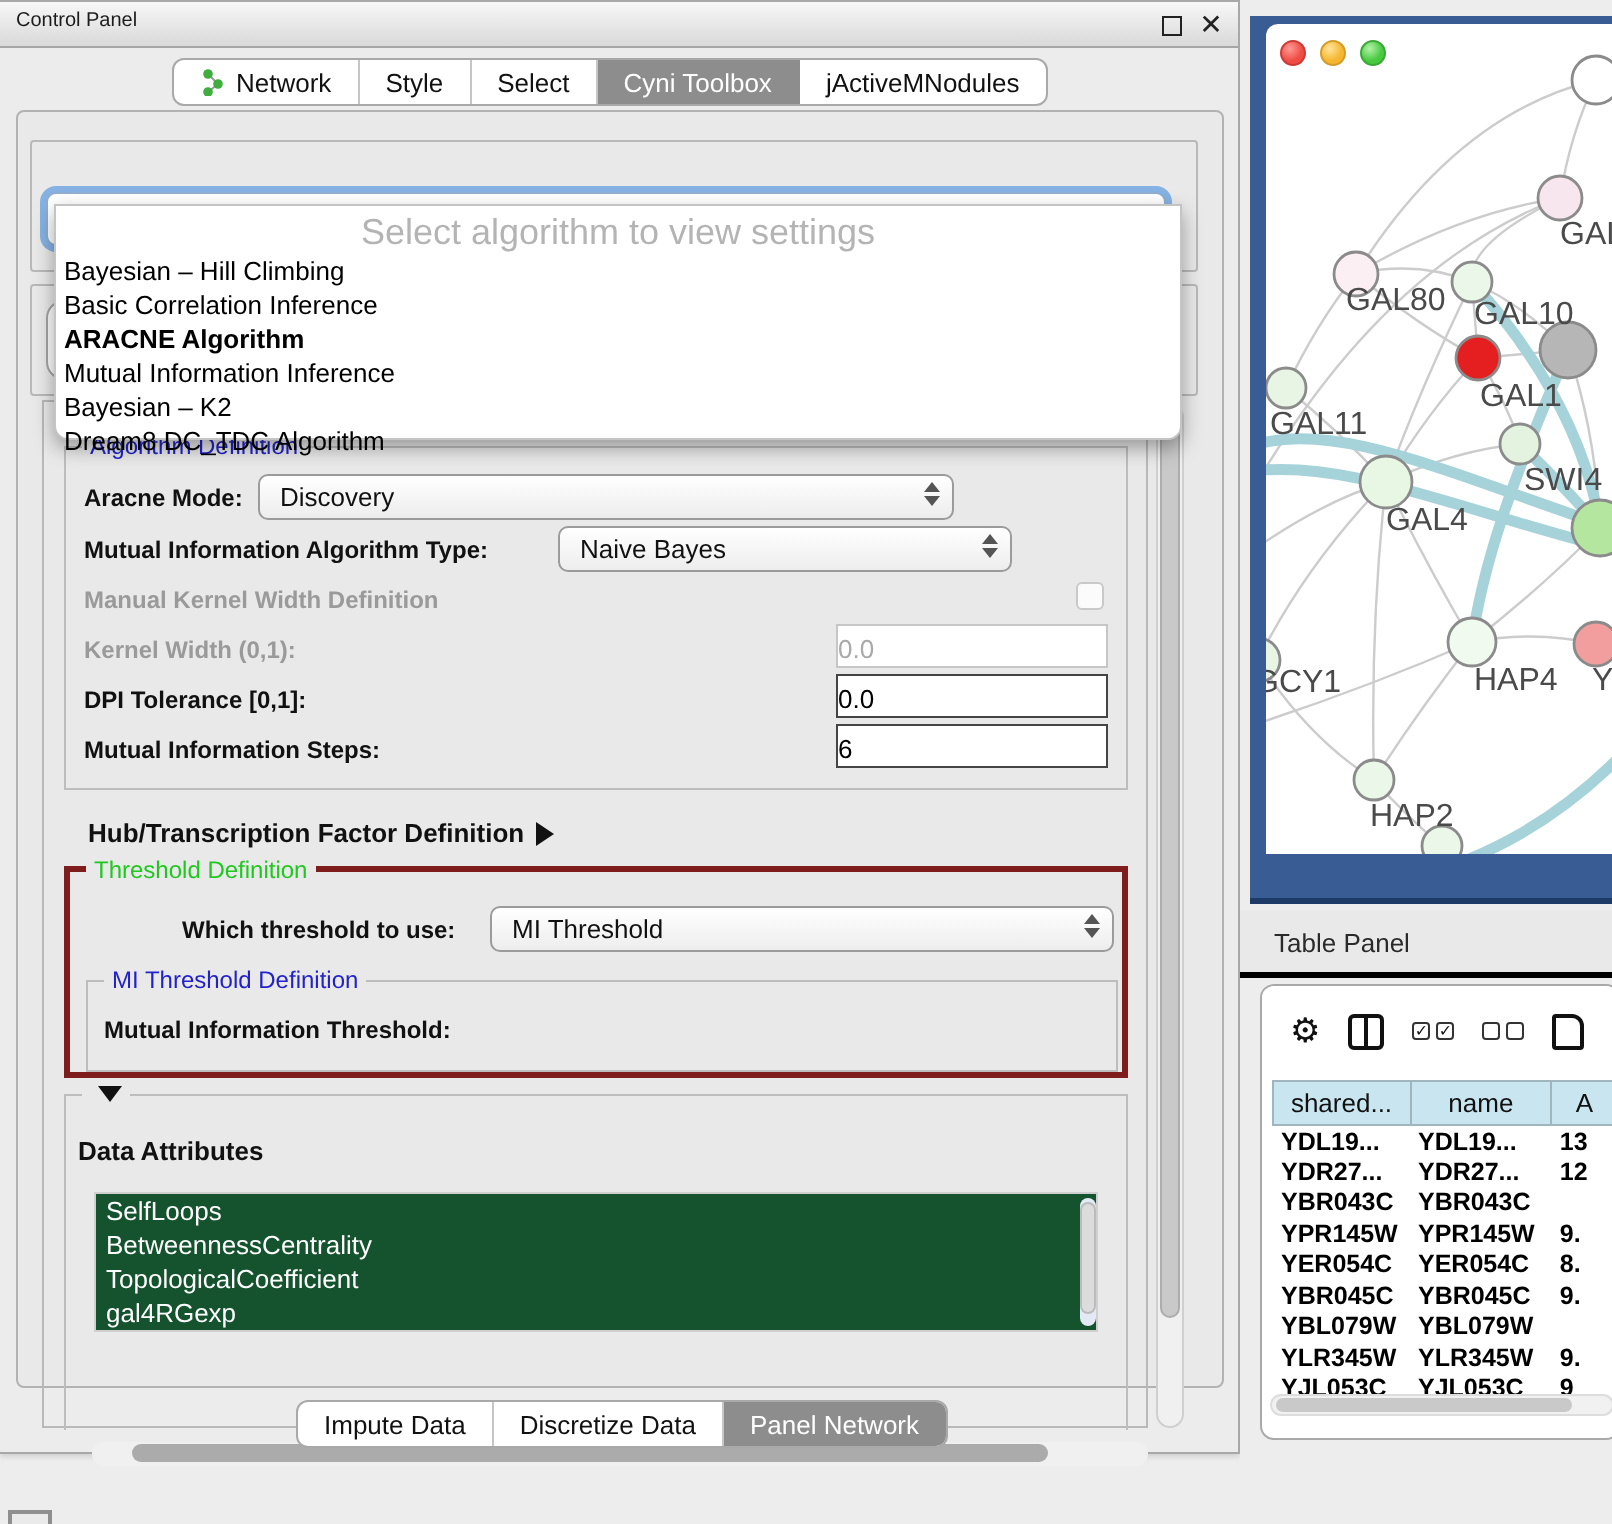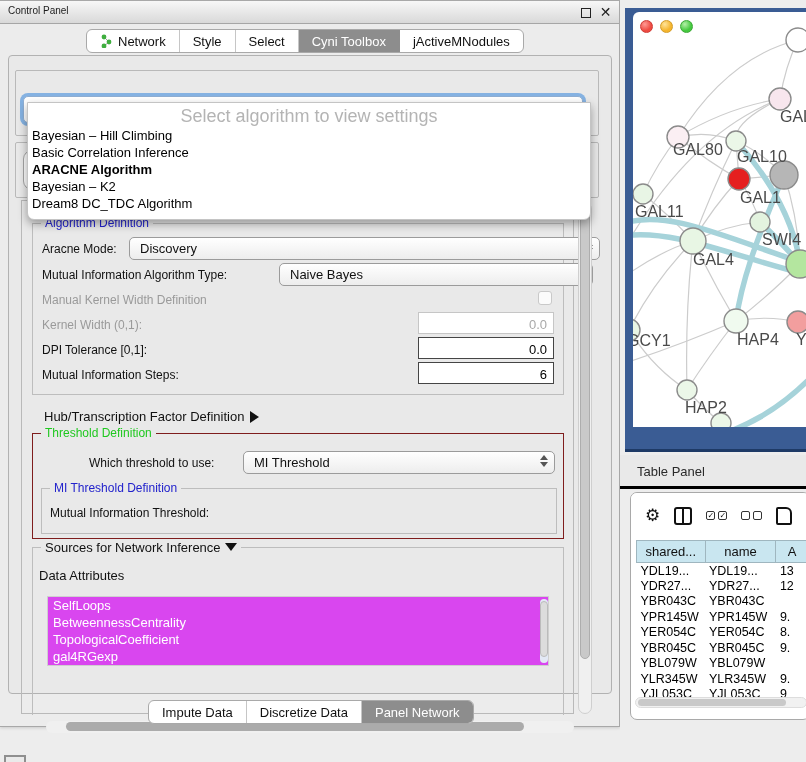--- a/index.html
+++ b/index.html
@@ -57,55 +57,55 @@
 
   
   .gtitle { position:absolute; top:-8px; left:8px; background:#e9e9e9;
     padding:0 4px; font-size:12px; }
   #settings-group { left:12px; top:144px; width:553px; height:514px;
     border:1px solid #b9b9b9; }
   #algdef-group { left:10px; top:22px; width:532px; height:172px;
     border:1px solid #bdbdbd; }
   .blue-t { color:#2222cc; }
   .green-t { color:#1fc81f; }
-  .row-label { position:absolute; font-size:12px; font-weight:normal; color:#111; }
+  .row-label { position:absolute; font-size:12px; font-weight:bold; color:#111; }
   .row-label.dis { color:#9a9a9a; }
   .combo { position:absolute; height:23px; border:1px solid #9b9b9b;
     border-radius:5px; background:linear-gradient(#ffffff,#ededed);
     display:flex; align-items:center; font-size:13px; color:#111;
     padding-left:10px; }
   .combo .stepper { position:absolute; right:6px; top:3px; display:flex;
     flex-direction:column; gap:2px; align-items:center; }
   .stepper i { width:0; height:0; border-left:4px solid transparent;
     border-right:4px solid transparent; display:block; }
   .stepper i.up { border-bottom:5px solid #555; }
   .stepper i.dn { border-top:5px solid #555; }
   .numfield { position:absolute; height:22px; background:#fff;
     border:1px solid #454545; font-size:13px; color:#000;
-    text-align:right; padding:3px 6px 0 0; }
+    padding:3px 6px 0 0; }
   .numfield.dis { border:1px solid #c6c6c6; color:#a9a9a9; }
   .checkbox { position:absolute; width:14px; height:14px; border-radius:3px;
     background:#fbfbfb; border:1px solid #c9c9c9; }
   .tri-right { display:inline-block; width:0; height:0;
     border-top:6px solid transparent; border-bottom:6px solid transparent;
     border-left:9px solid #111; vertical-align:-2px; margin-left:6px; }
   .tri-down { display:inline-block; width:0; height:0;
     border-left:6px solid transparent; border-right:6px solid transparent;
     border-top:8px solid #111; vertical-align:1px; margin-left:4px; }
 
-  #thr-group { left:10px; top:232px; width:532px; height:106px; border:1px solid #7f1d1d; }
+  #thr-group { left:10px; top:232px; width:532px; height:106px; border:3px solid #7f1d1d; }
   #mithr-group { left:8px; top:54px; width:516px; height:46px; border:1px solid #bdbdbd; }
   #src-group { left:10px; top:346px; width:532px; height:168px;
     border:1px solid #bdbdbd; border-bottom:none; }
   .gtitle.black { color:#111; font-size:13px; }
 
   #attr-list { left:14px; top:48px; width:502px; height:70px; background:#fff;
     border:1px solid #cfcfcf; overflow:hidden; }
   .attr-item { font-size:13px; height:17px; line-height:17px; padding-left:5px;
-    background:#d946ef; color:#fff; }
+    background:#14532d; color:#fff; }
   #attr-vscroll { left:492px; top:2px; width:8px; height:64px;
     background:#e3e9f5; border-radius:4px; }
   #attr-vthumb { left:0; top:2px; width:8px; height:56px;
     background:#dcdcdc; border:1px solid #bbb; border-radius:4px; }
 
   
   #main-vscroll { left:569px; top:146px; width:14px; height:512px;
     background:#f0f0f0; border:1px solid #cfcfcf; border-radius:7px; }
   #main-vthumb { left:1px; top:4px; width:10px; height:452px;
     background:#c9c9c9; border:1px solid #adadad; border-radius:5px; }
@@ -145,21 +145,21 @@
   .cb-pair { display:flex; gap:3px; }
   .cb { width:9px; height:9px; border:1.5px solid #333; border-radius:2px;
     font-size:8px; line-height:8px; color:#111; text-align:center; }
   #icon-page { width:16px; height:18px; border:2px solid #111; border-radius:2px 6px 2px 2px; }
 
   table { border-collapse:collapse; }
   #data-table { position:absolute; left:5px; top:47px; }
   #data-table th { background:#c9e6f0; border:1px solid #9fb6bf; font-weight:normal;
     font-size:13px; color:#111; height:22px; padding:0 4px; }
   #data-table td { font-size:12.5px; color:#000; height:15.5px; padding:0 4px;
-    white-space:nowrap; }
+    white-space:nowrap;font-weight:bold; }
   #table-hscroll { left:4px; top:204px; width:172px; height:11px;
     background:#f1f1f1; border:1px solid #ddd; border-radius:6px; }
   #table-hthumb { left:2px; top:1px; width:148px; height:7px;
     background:#c9c9c9; border-radius:4px; }
 
   #corner-btn { left:4px; top:755px; width:22px; height:12px;
     background:#eaeaea; border:2px solid #8f8f8f; }
   #top-strip { left:0; top:0; width:806px; height:8px; background:#fafafa; }
 </style>
 </head>
@@ -205,42 +205,43 @@
     <div id="ghost-combo" class="abs"></div>
     <div id="ghost-group2" class="abs groupbox"></div>
     <div id="ghost-field" class="abs">gal4filtered.sif default node</div>
 
     <div id="algo-popup" class="abs">
       <div id="algo-popup-header">Select algorithm to view settings</div>
       <div id="algo-popup-list">
           <div class="algo-item">Bayesian – Hill Climbing</div>
           <div class="algo-item">Basic Correlation Inference</div>
           <div class="algo-item bold">ARACNE Algorithm</div>
+          <div class="algo-item">Mutual Information Inference</div>
           <div class="algo-item">Bayesian – K2</div>
           <div class="algo-item">Dream8 DC_TDC Algorithm</div>
         </div>
     </div>
 
     <div id="settings-group" class="abs">
       <span class="gtitle black">Cyni Algorithm Settings</span>
 
       <div id="algdef-group" class="abs">
         <span class="gtitle blue-t">Algorithm Definition</span>
 
         <span class="row-label" style="left:9px;top:18px">Aracne Mode:</span>
-        <div class="combo" style="left:96px;top:13px;width:471px">
+        <div class="combo" style="left:96px;top:13px;width:348px">
           <span>Discovery</span>
           <span class="stepper">
               <i class="up"></i>
               <i class="dn"></i>
             </span>
         </div>
 
         <span class="row-label" style="left:9px;top:44px">Mutual Information Algorithm Type:</span>
-        <div class="combo" style="left:246px;top:39px;width:314px">
+        <div class="combo" style="left:246px;top:39px;width:227px">
           <span>Naive Bayes</span>
           <span class="stepper">
               <i class="up"></i>
               <i class="dn"></i>
             </span>
         </div>
 
         <span class="row-label dis" style="left:9px;top:69px">Manual Kernel Width Definition</span>
         <span class="checkbox" style="left:505px;top:67px"></span>
 
@@ -266,21 +267,21 @@
               <i class="dn"></i>
             </span>
         </div>
         <div id="mithr-group" class="abs">
           <span class="gtitle blue-t">MI Threshold Definition</span>
           <span class="row-label" style="left:8px;top:17px">Mutual Information Threshold:</span>
         </div>
       </div>
 
       <div id="src-group" class="abs">
-        <span class="gtitle black" style="font-weight:normal"><span>Sources for Network Inference</span><span class="tri-down"></span></span>
+        <span class="gtitle black" style="font-weight:normal"><span class="tri-down"></span></span>
         <span class="row-label" style="left:6px;top:20px;font-size:13px">Data Attributes</span>
         <div id="attr-list" class="abs">
           <div id="attr-items">
               <div class="attr-item">SelfLoops</div>
               <div class="attr-item">BetweennessCentrality</div>
               <div class="attr-item">TopologicalCoefficient</div>
               <div class="attr-item">gal4RGexp</div>
             </div>
           <div id="attr-vscroll" class="abs">
             <div id="attr-vthumb" class="abs"></div>

